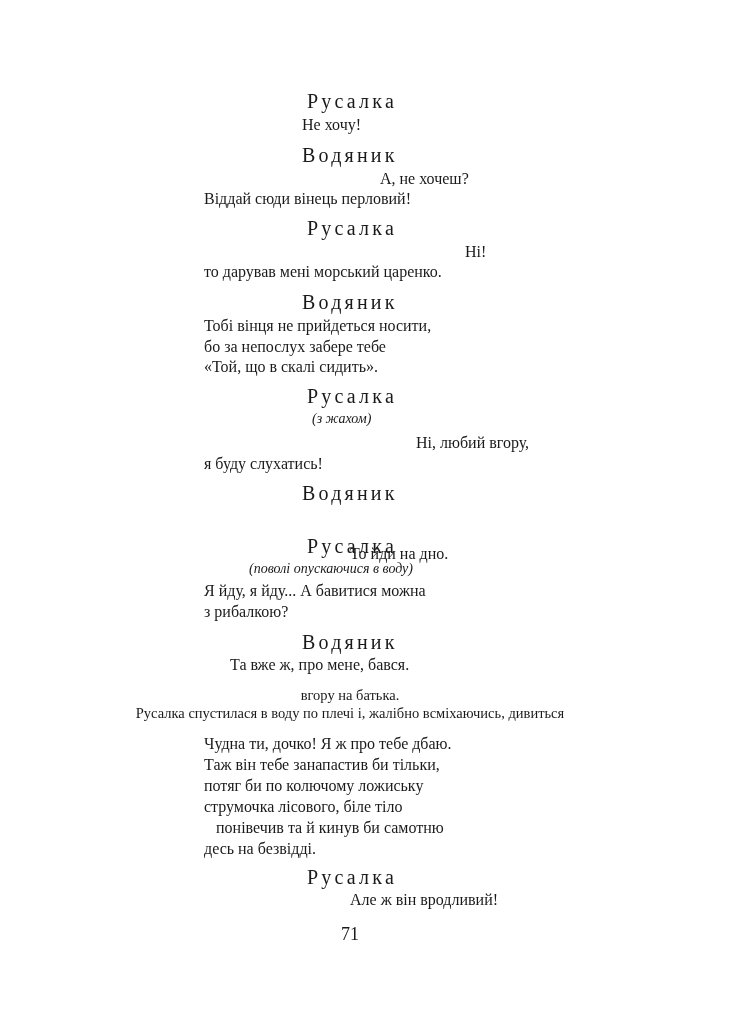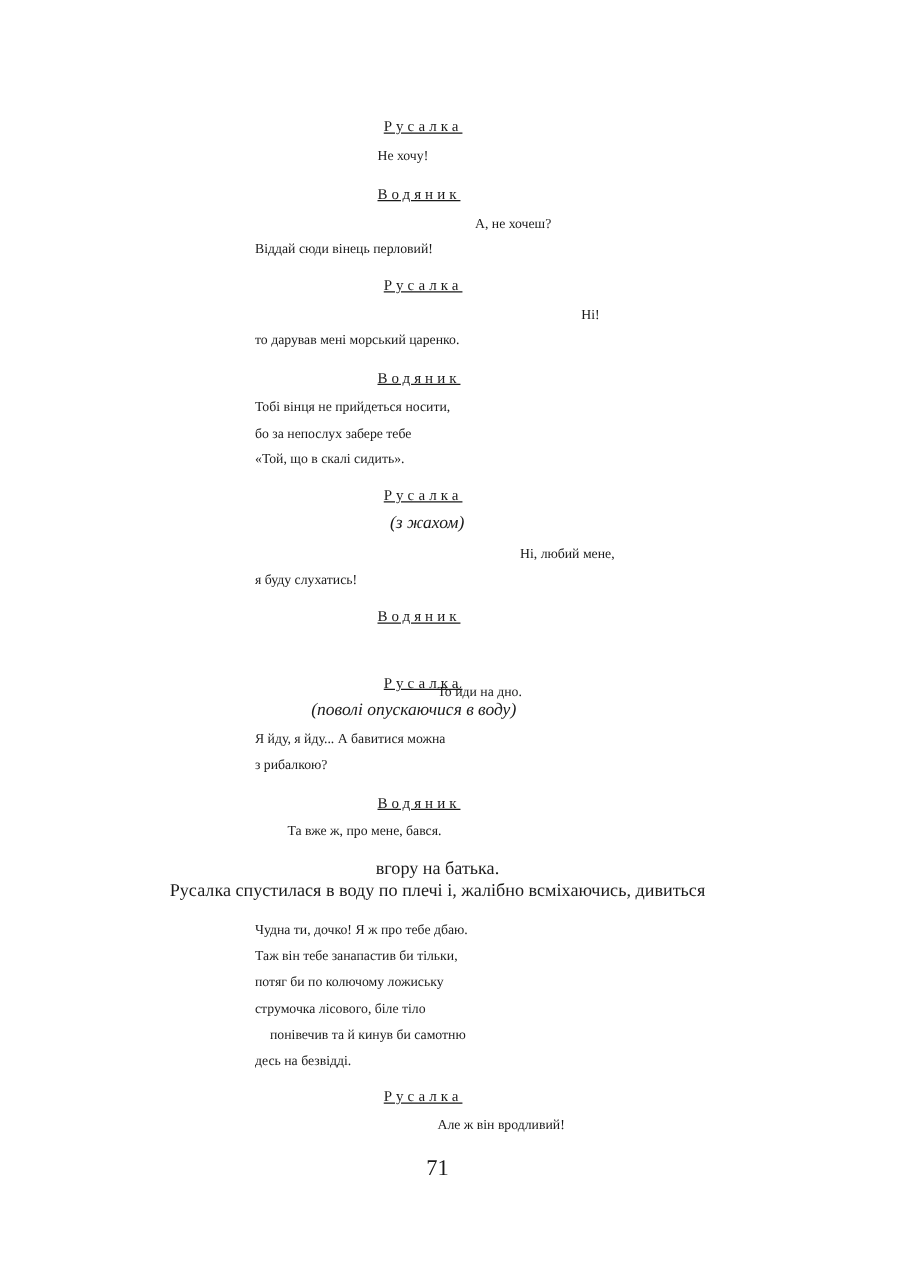--- a/index.html
+++ b/index.html
@@ -1,19 +1,19 @@
 <!DOCTYPE html>
 <html><head>
 <meta charset="utf-8">
 <style>
   html, body { margin: 0; padding: 0; background: #ffffff; }
   body { width: 736px; height: 1024px; position: relative; overflow: hidden;
          font-family: "Liberation Serif", "DejaVu Serif", serif; color: #1a1a1a; }
-  .ln { position: absolute; white-space: nowrap; font-size: 11px; line-height: 20px; }
-  .spk { letter-spacing: 3.2px; font-size: 12px; text-decoration: underline; }
+  .ln { position: absolute; white-space: nowrap; font-size: 16px; line-height: 20px; }
+  .spk { letter-spacing: 3.2px; font-size: 20px; }
   .dir { font-style: italic; font-size: 14px; }
   .stage { position: absolute; left: 100px; width: 500px; text-align: center;
            font-size: 14.5px; line-height: 18px; }
   .pg { font-size: 18px; }
 </style>
 </head>
 <body>
 
 <div id="page"></div>
 
@@ -31,21 +31,21 @@
 <div class="ln" style="left: 204px; top: 189px;">Віддай сюди вінець перловий!</div>
 <div class="ln spk" style="left: 307px; top: 218px;">Русалка</div>
 <div class="ln" style="left: 465px; top: 242px;">Ні!</div>
 <div class="ln" style="left: 204px; top: 262px;">то дарував мені морський царенко.</div>
 <div class="ln spk" style="left: 302px; top: 292px;">Водяник</div>
 <div class="ln" style="left: 204px; top: 316px;">Тобі вінця не прийдеться носити,</div>
 <div class="ln" style="left: 204px; top: 337px;">бо за непослух забере тебе</div>
 <div class="ln" style="left: 204px; top: 357px;">«Той, що в скалі сидить».</div>
 <div class="ln spk" style="left: 307px; top: 386px;">Русалка</div>
 <div class="ln dir" style="left: 312px; top: 409px;">(з жахом)</div>
-<div class="ln" style="left: 416px; top: 433px;">Ні, любий мене,</div>
+<div class="ln" style="left: 416px; top: 433px;">Ні, любий вгору,</div>
 <div class="ln" style="left: 204px; top: 454px;">я буду слухатись!</div>
 <div class="ln spk" style="left: 302px; top: 483px;">Водяник</div>
 <div class="ln" style="left: 350px; top: 507px; margin-top: 37px;">То йди на дно.</div>
 <div class="ln spk" style="left: 307px; top: 536px;">Русалка</div>
 <div class="ln dir" style="left: 249px; top: 559px;">(поволі опускаючися в воду)</div>
 <div class="ln" style="left: 204px; top: 581px;">Я йду, я йду... А бавитися можна</div>
 <div class="ln" style="left: 204px; top: 602px;">з рибалкою?</div>
 <div class="ln spk" style="left: 302px; top: 632px;">Водяник</div>
 <div class="ln" style="left: 230px; top: 655px;">Та вже ж, про мене, бався.</div>
 <div class="ln" style="left: 204px; top: 734px;">Чудна ти, дочко! Я ж про тебе дбаю.</div>

